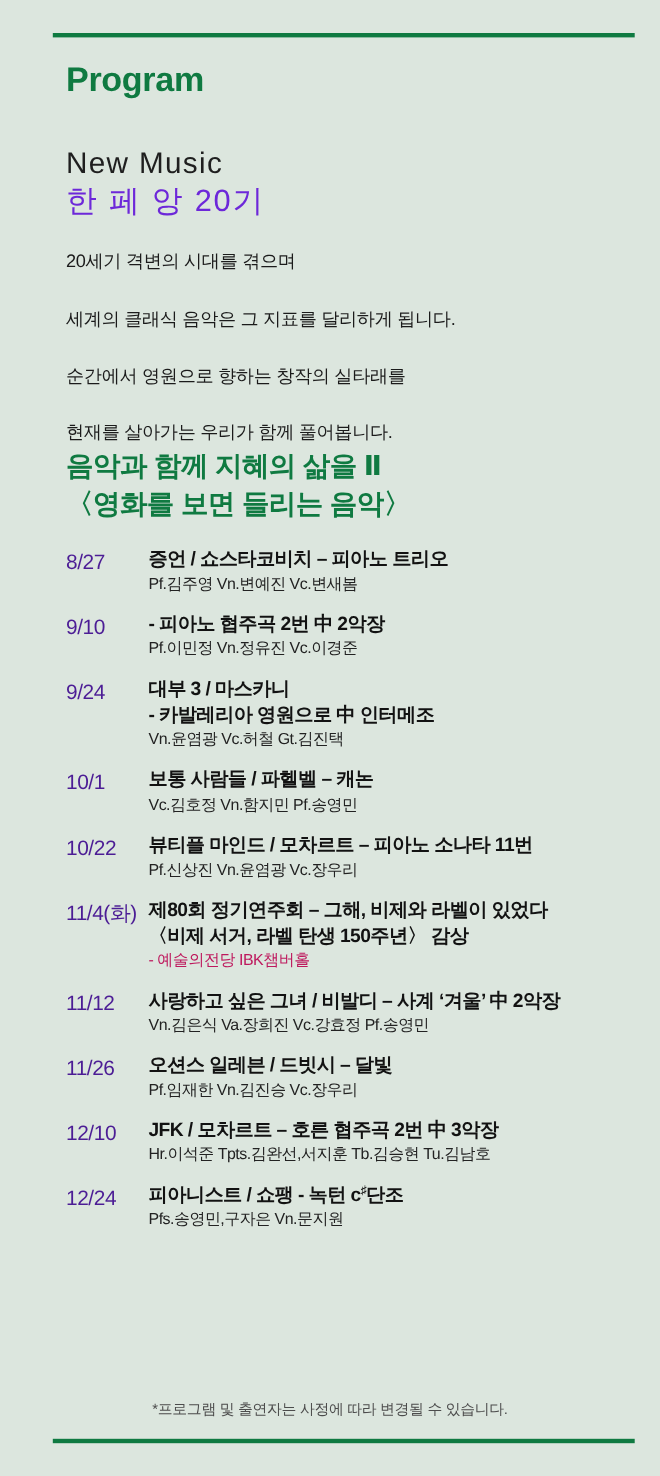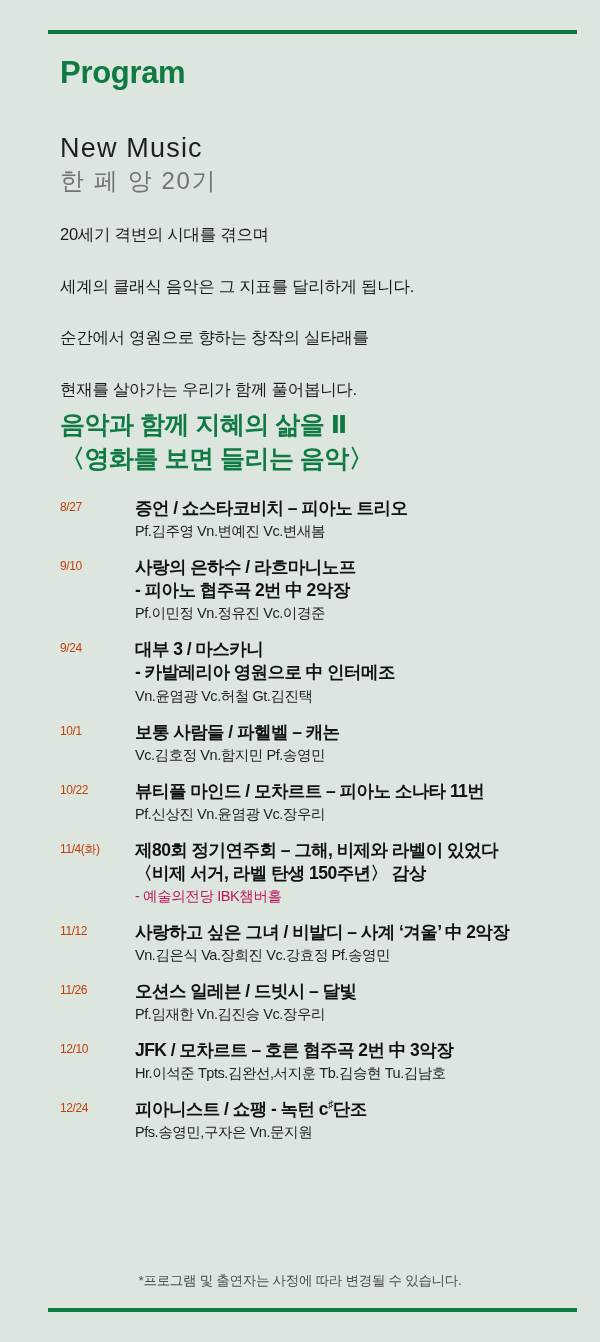--- a/index.html
+++ b/index.html
@@ -50,23 +50,23 @@
   }
   .subtitle-en {
     font-size: 27px;
     font-weight: 400;
     color: #1f1f1f;
     letter-spacing: 1.2px;
     margin: 44px 0 0 0;
     line-height: 1.05;
   }
   .subtitle-ko {
-    font-size: 24px;
-    font-weight: 400;
-    color: #737373;
+    font-size: 28px;
+    font-weight: 400;
+    color: #6d28d9;
     letter-spacing: 1.6px;
     margin: 6px 0 0 0;
     line-height: 1.1;
   }
 
   .intro {
     margin: 26px 0 0 0;
     font-size: 16.5px;
     line-height: 1.62;
     color: #1b1b1b;
@@ -95,23 +95,23 @@
     top: 497px;
     width: 520px;
   }
   .entry {
     display: flex;
     align-items: flex-start;
     margin-bottom: 14px;
   }
   .entry .date {
     flex: 0 0 75px;
-    font-size: 12px;
-    font-weight: 400;
-    color: #c2410c;
+    font-size: 19px;
+    font-weight: 400;
+    color: #4c1d95;
     letter-spacing: -0.4px;
     line-height: 1.42;
     padding-top: 2px;
     white-space: nowrap;
   }
   .entry .body {
     flex: 1 1 auto;
     min-width: 0;
   }
   .titleline {
@@ -186,21 +186,20 @@
       <div class="entry">
         <div class="date">8/27</div>
         <div class="body">
           <div class="titleline">증언 / 쇼스타코비치 – 피아노 트리오</div>
           <div class="players">Pf.김주영  Vn.변예진  Vc.변새봄</div>
         </div>
       </div>
       <div class="entry">
         <div class="date">9/10</div>
         <div class="body">
-          <div class="titleline">사랑의 은하수 / 라흐마니노프</div>
           <div class="titleline">- 피아노 협주곡 2번 中 2악장</div>
           <div class="players">Pf.이민정  Vn.정유진  Vc.이경준</div>
         </div>
       </div>
       <div class="entry">
         <div class="date">9/24</div>
         <div class="body">
           <div class="titleline">대부 3 / 마스카니</div>
           <div class="titleline">- 카발레리아 영원으로 中 인터메조</div>
           <div class="players">Vn.윤염광  Vc.허철  Gt.김진택</div>

